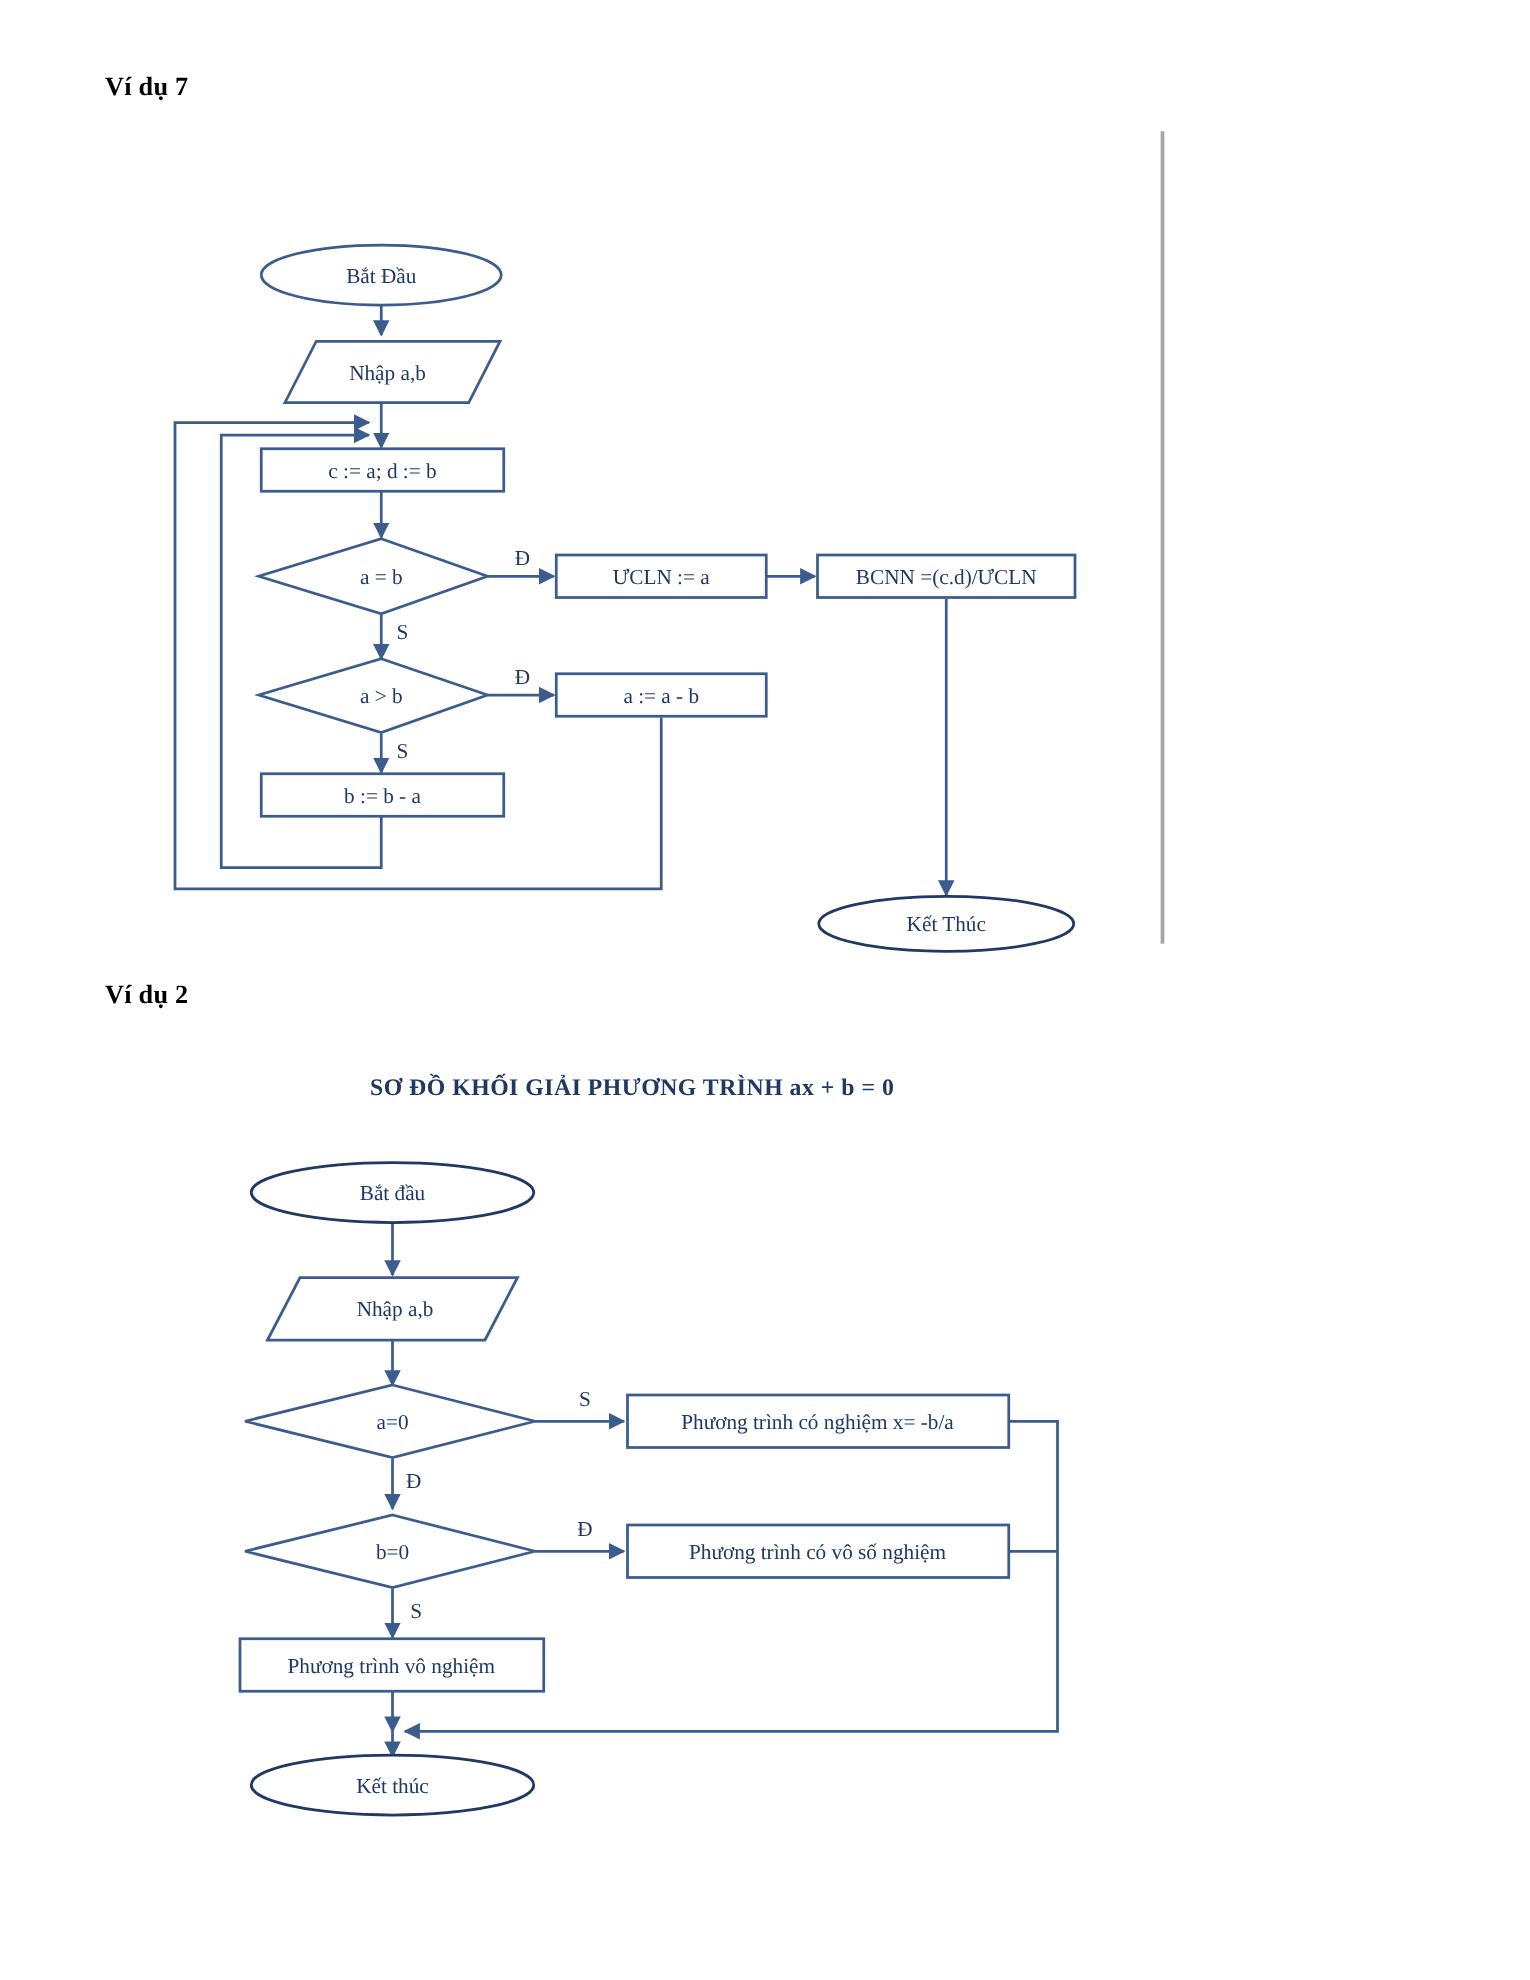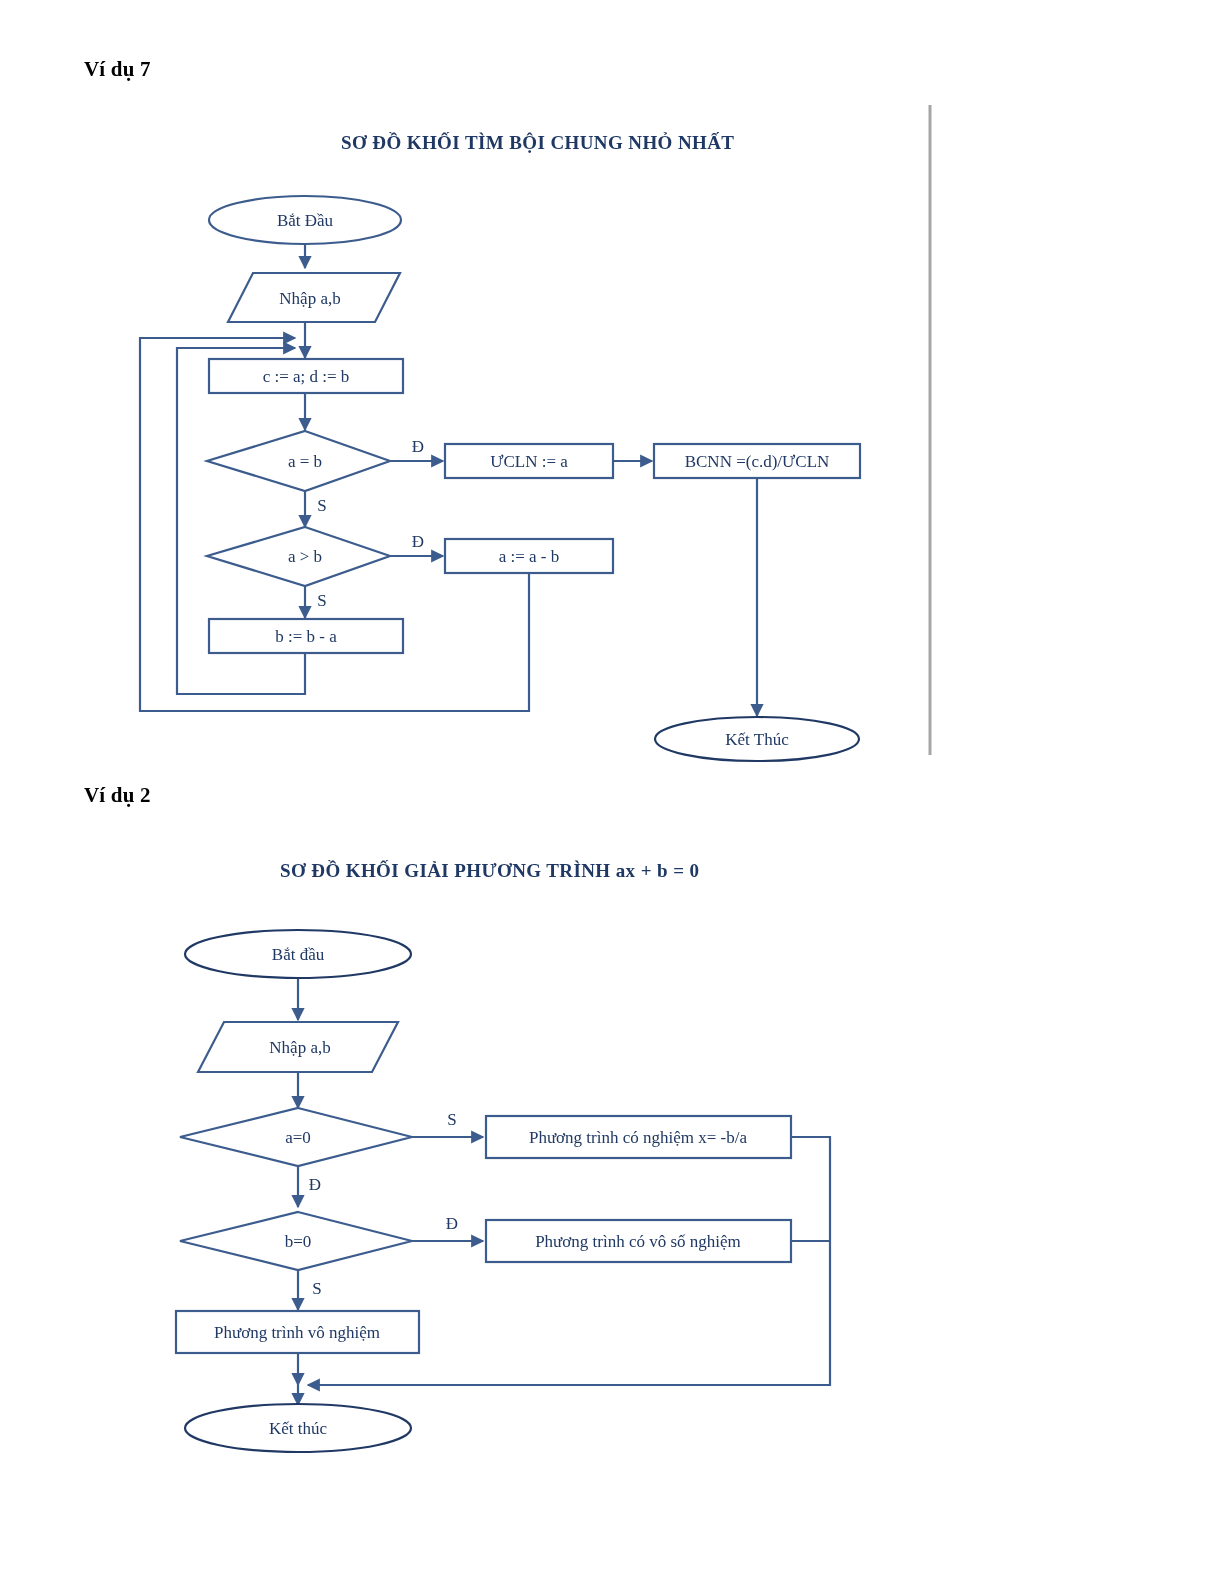--- a/index.html
+++ b/index.html
@@ -28,21 +28,21 @@
     color: #000000;
     letter-spacing: 0.2px;
   }
   #heading-7 { left: 84px; top: 57px; }
   #heading-8 { left: 84px; top: 783px; }
 
   .figure {
     position: absolute;
   }
   #figure-1 { left: 0px; top: 100px; width: 1000px; height: 680px; }
-  #figure-2 { left: 0px; top: 840px; width: 1000px; height: 640px; }
+  #figure-2 { left: 16px; top: 840px; width: 1000px; height: 640px; }
 
   .fig-title {
     position: absolute;
     font-family: "Liberation Serif", "DejaVu Serif", serif;
     font-weight: bold;
     font-size: 19px;
     color: #1f3864;
     letter-spacing: 0.4px;
     white-space: nowrap;
   }
@@ -59,21 +59,20 @@
   .box-text { font-size: 17px; }
 </style>
 </head>
 <body>
 
 <div class="page">
 
   <div class="example-heading" id="heading-7">Ví dụ 7</div>
 
   <div class="figure" id="figure-1">
-    <div class="fig-title" id="fig1-title">SƠ ĐỒ KHỐI TÌM BỘI CHUNG NHỎ NHẤT</div>
 
     <svg width="1000" height="680" viewBox="0 0 1000 680">
       <defs>
         <marker id="arrow1" viewBox="0 0 10 10" refX="9" refY="5" markerWidth="6" markerHeight="6" orient="auto-start-reverse">
           <path d="M 0 0 L 10 5 L 0 10 z" fill="#3c5c8e"></path>
         </marker>
       </defs>
 
       <g stroke="#3c5c8e" stroke-width="2.2" fill="none">
 

